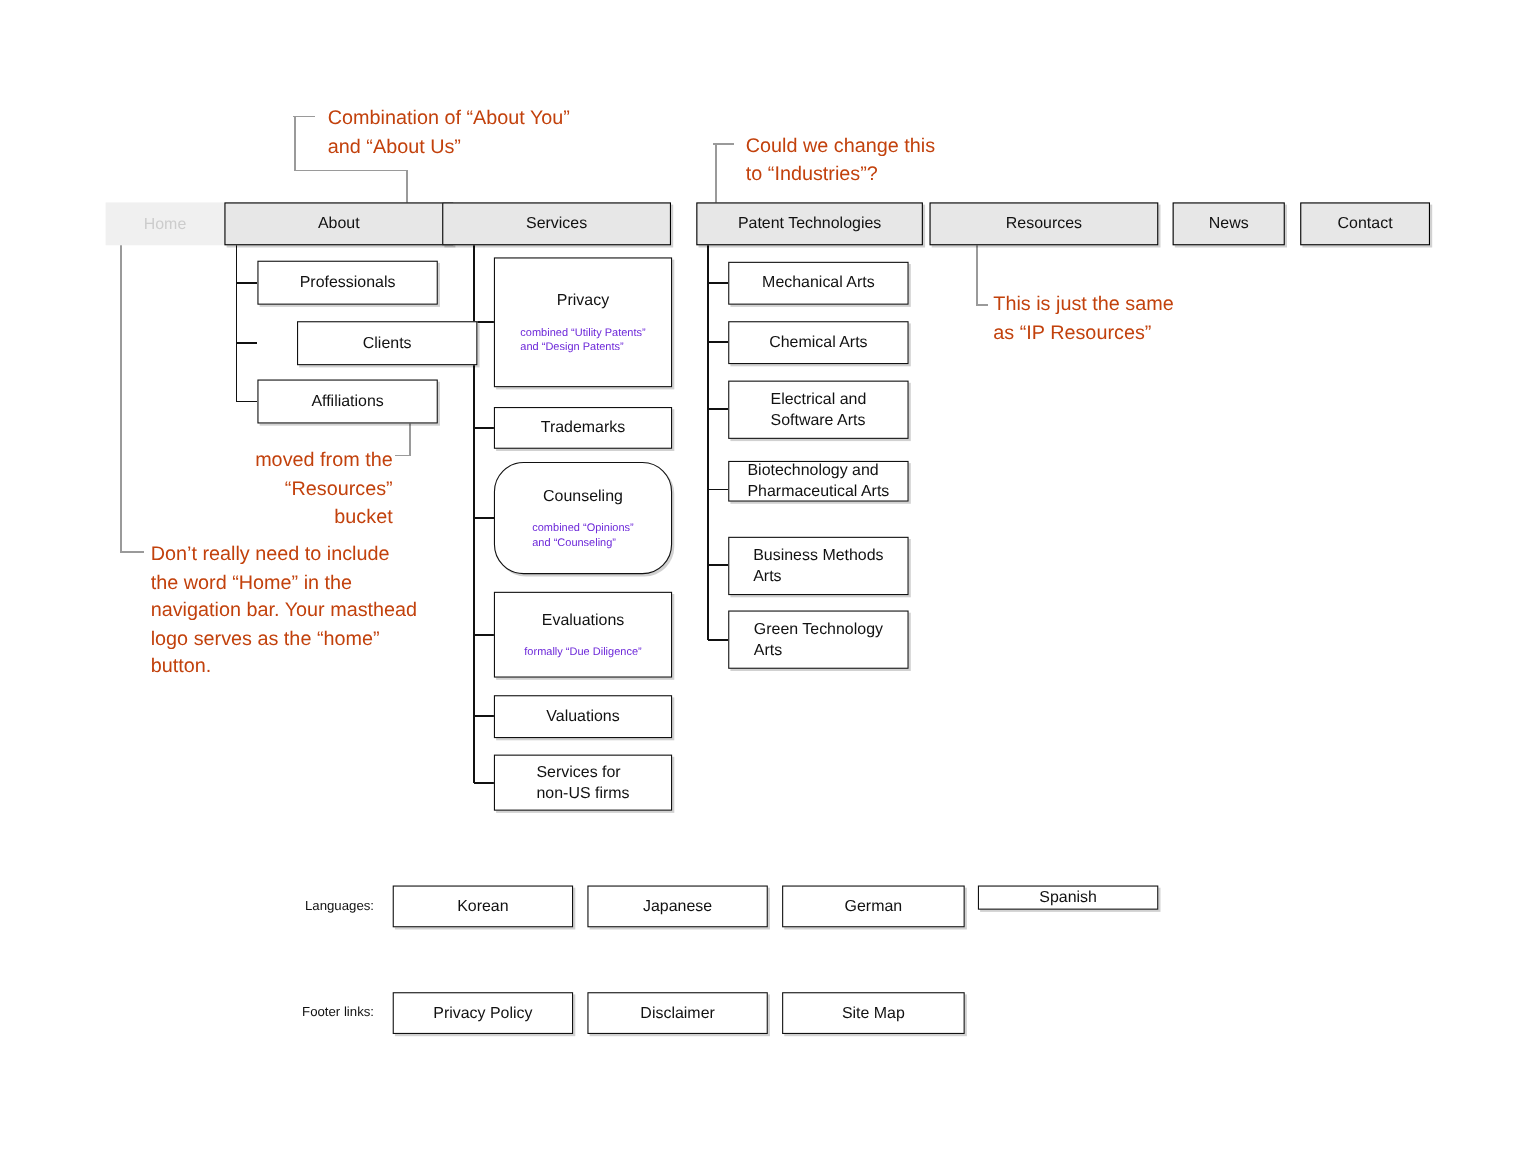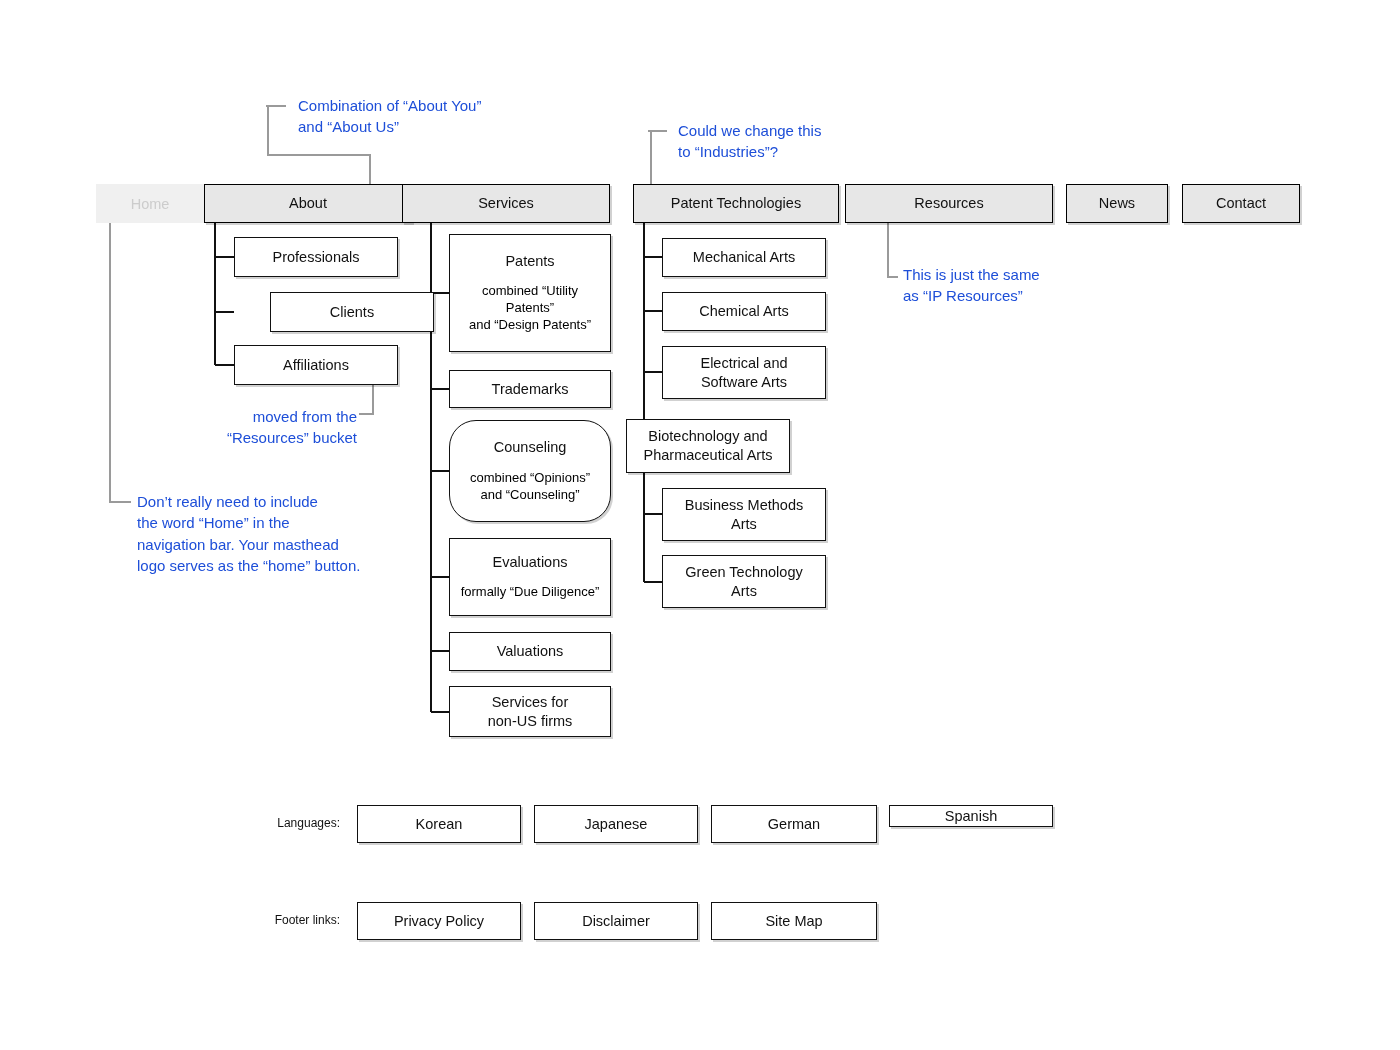--- a/index.html
+++ b/index.html
@@ -17,56 +17,56 @@
   .box{
     position:absolute;
     box-sizing:border-box;
     border:1.6px solid #111111;
     background:#ffffff;
     box-shadow:2px 2px 0 0 rgba(0,0,0,0.18);
     display:flex;
     flex-direction:column;
     align-items:center;
     justify-content:center;
-    text-align:center;
+    text-align:left;
     color:#111111;
     font-size:14.5px;
     line-height:1.28;
     padding:4px 6px;
   }
   .box.nav{
     background:#e7e7e7;
     border:1.7px solid #000000;
   }
   .box .title{white-space:pre-line;}
   .box .sub{
     margin-top:13px;
-    color:#000000;
-    font-size:13px;
+    color:#6d28d9;
+    font-size:10px;
     line-height:1.3;
     white-space:pre-line;
   }
 
   
   #home-tab{
     position:absolute;
     box-sizing:border-box;
     background:#f0f0f0;
     border:0;
     box-shadow:none;
     display:flex;align-items:center;justify-content:center;
     color:#cccccc;
     font-size:14.5px;
   }
 
   
   .note{
     position:absolute;
-    color:#1d4ed8;
-    font-size:15px;
+    color:#c2410c;
+    font-size:18px;
     line-height:1.42;
     white-space:pre-line;
   }
 
   
   .rowlabel{
     position:absolute;
     color:#111111;
     font-size:12px;
     text-align:right;
@@ -144,21 +144,21 @@
     <span class="title">Professionals</span>
   </div>
   <div class="box" style="left:234px;top:292px;width:164px;height:40px;margin-left:36px;">
     <span class="title">Clients</span>
   </div>
   <div class="box" style="left:234px;top:345px;width:164px;height:40px;">
     <span class="title">Affiliations</span>
   </div>
 
   <div class="box" style="left:449px;top:234px;width:162px;height:118px;">
-    <span class="title">Patents</span>
+    <span class="title">Privacy</span>
     <span class="sub">combined “Utility Patents”
 and “Design Patents”</span>
   </div>
   <div class="box" style="left:449px;top:370px;width:162px;height:38px;">
     <span class="title">Trademarks</span>
   </div>
   <div class="box" style="left:449px;top:420px;width:162px;height:102px;border-radius:27px;">
     <span class="title">Counseling</span>
     <span class="sub">combined “Opinions”
 and “Counseling”</span>
@@ -178,21 +178,21 @@
   <div class="box" style="left:662px;top:238px;width:164px;height:39px;">
     <span class="title">Mechanical Arts</span>
   </div>
   <div class="box" style="left:662px;top:292px;width:164px;height:39px;">
     <span class="title">Chemical Arts</span>
   </div>
   <div class="box" style="left:662px;top:346px;width:164px;height:53px;">
     <span class="title">Electrical and
 Software Arts</span>
   </div>
-  <div class="box" style="left:626px;top:419px;width:164px;height:54px;">
+  <div class="box" style="left:662px;top:419px;width:164px;height:37px;">
     <span class="title">Biotechnology and
 Pharmaceutical Arts</span>
   </div>
   <div class="box" style="left:662px;top:488px;width:164px;height:53px;">
     <span class="title">Business Methods
 Arts</span>
   </div>
   <div class="box" style="left:662px;top:555px;width:164px;height:53px;">
     <span class="title">Green Technology
 Arts</span>

